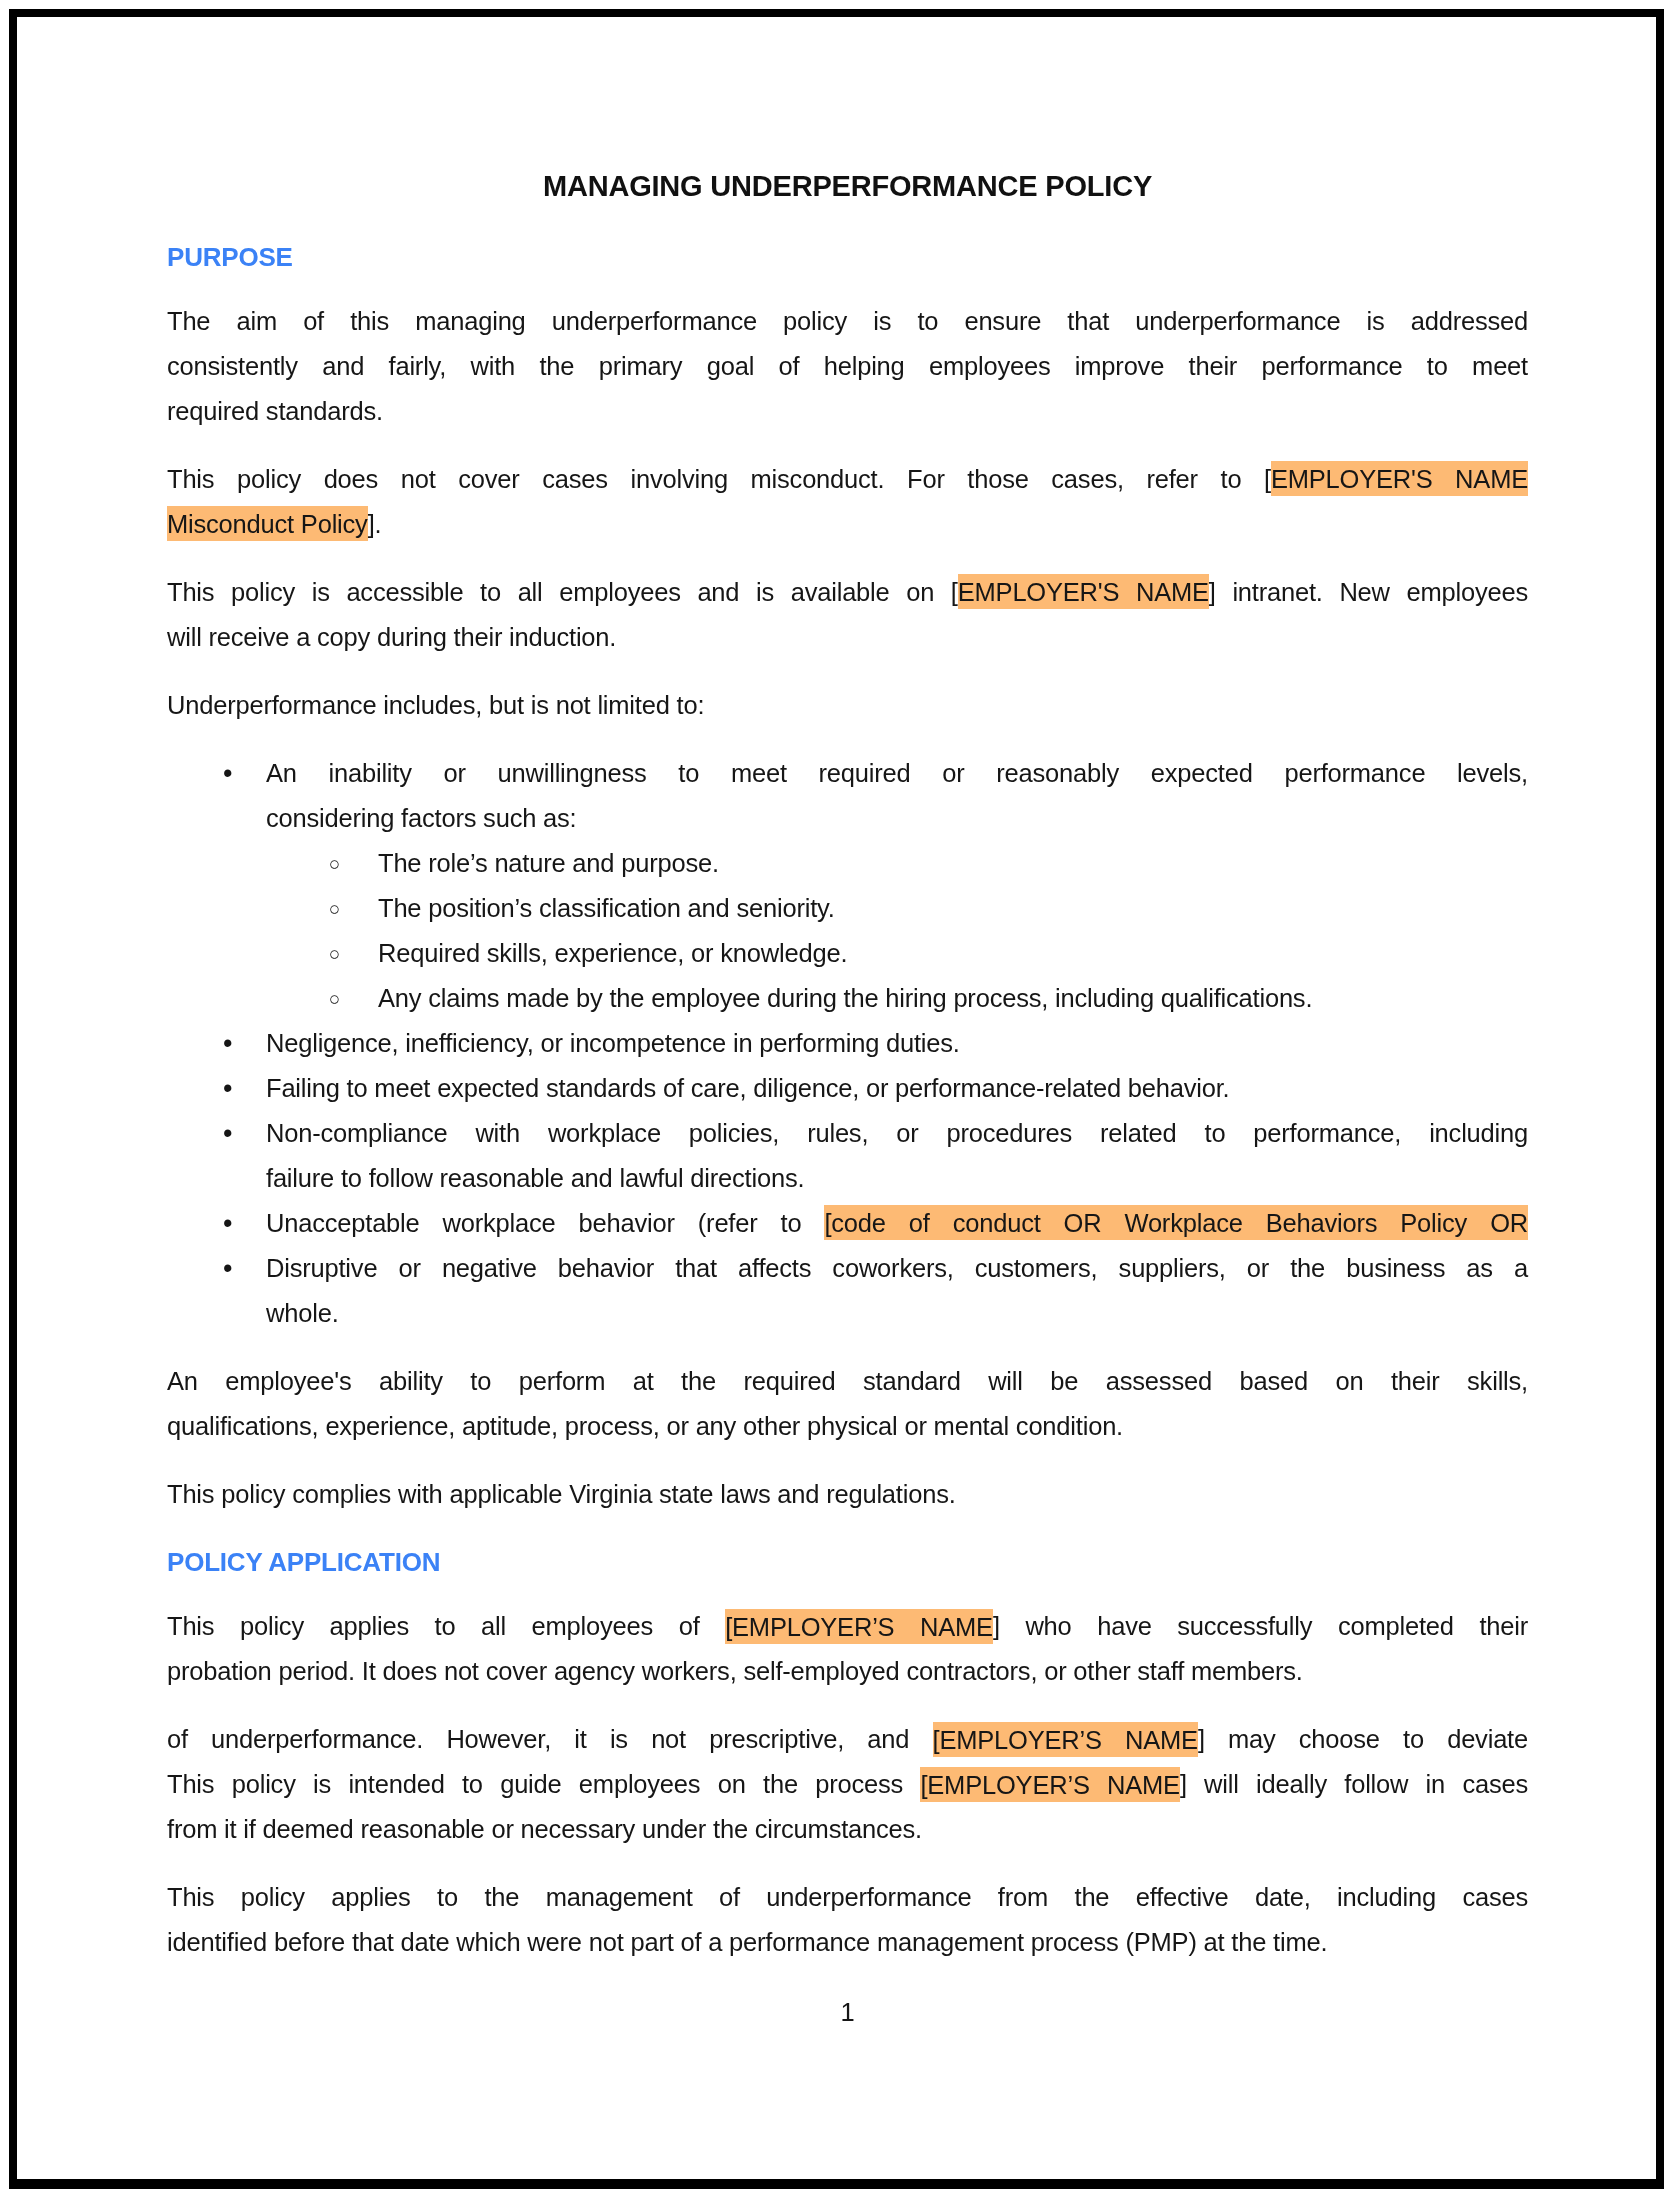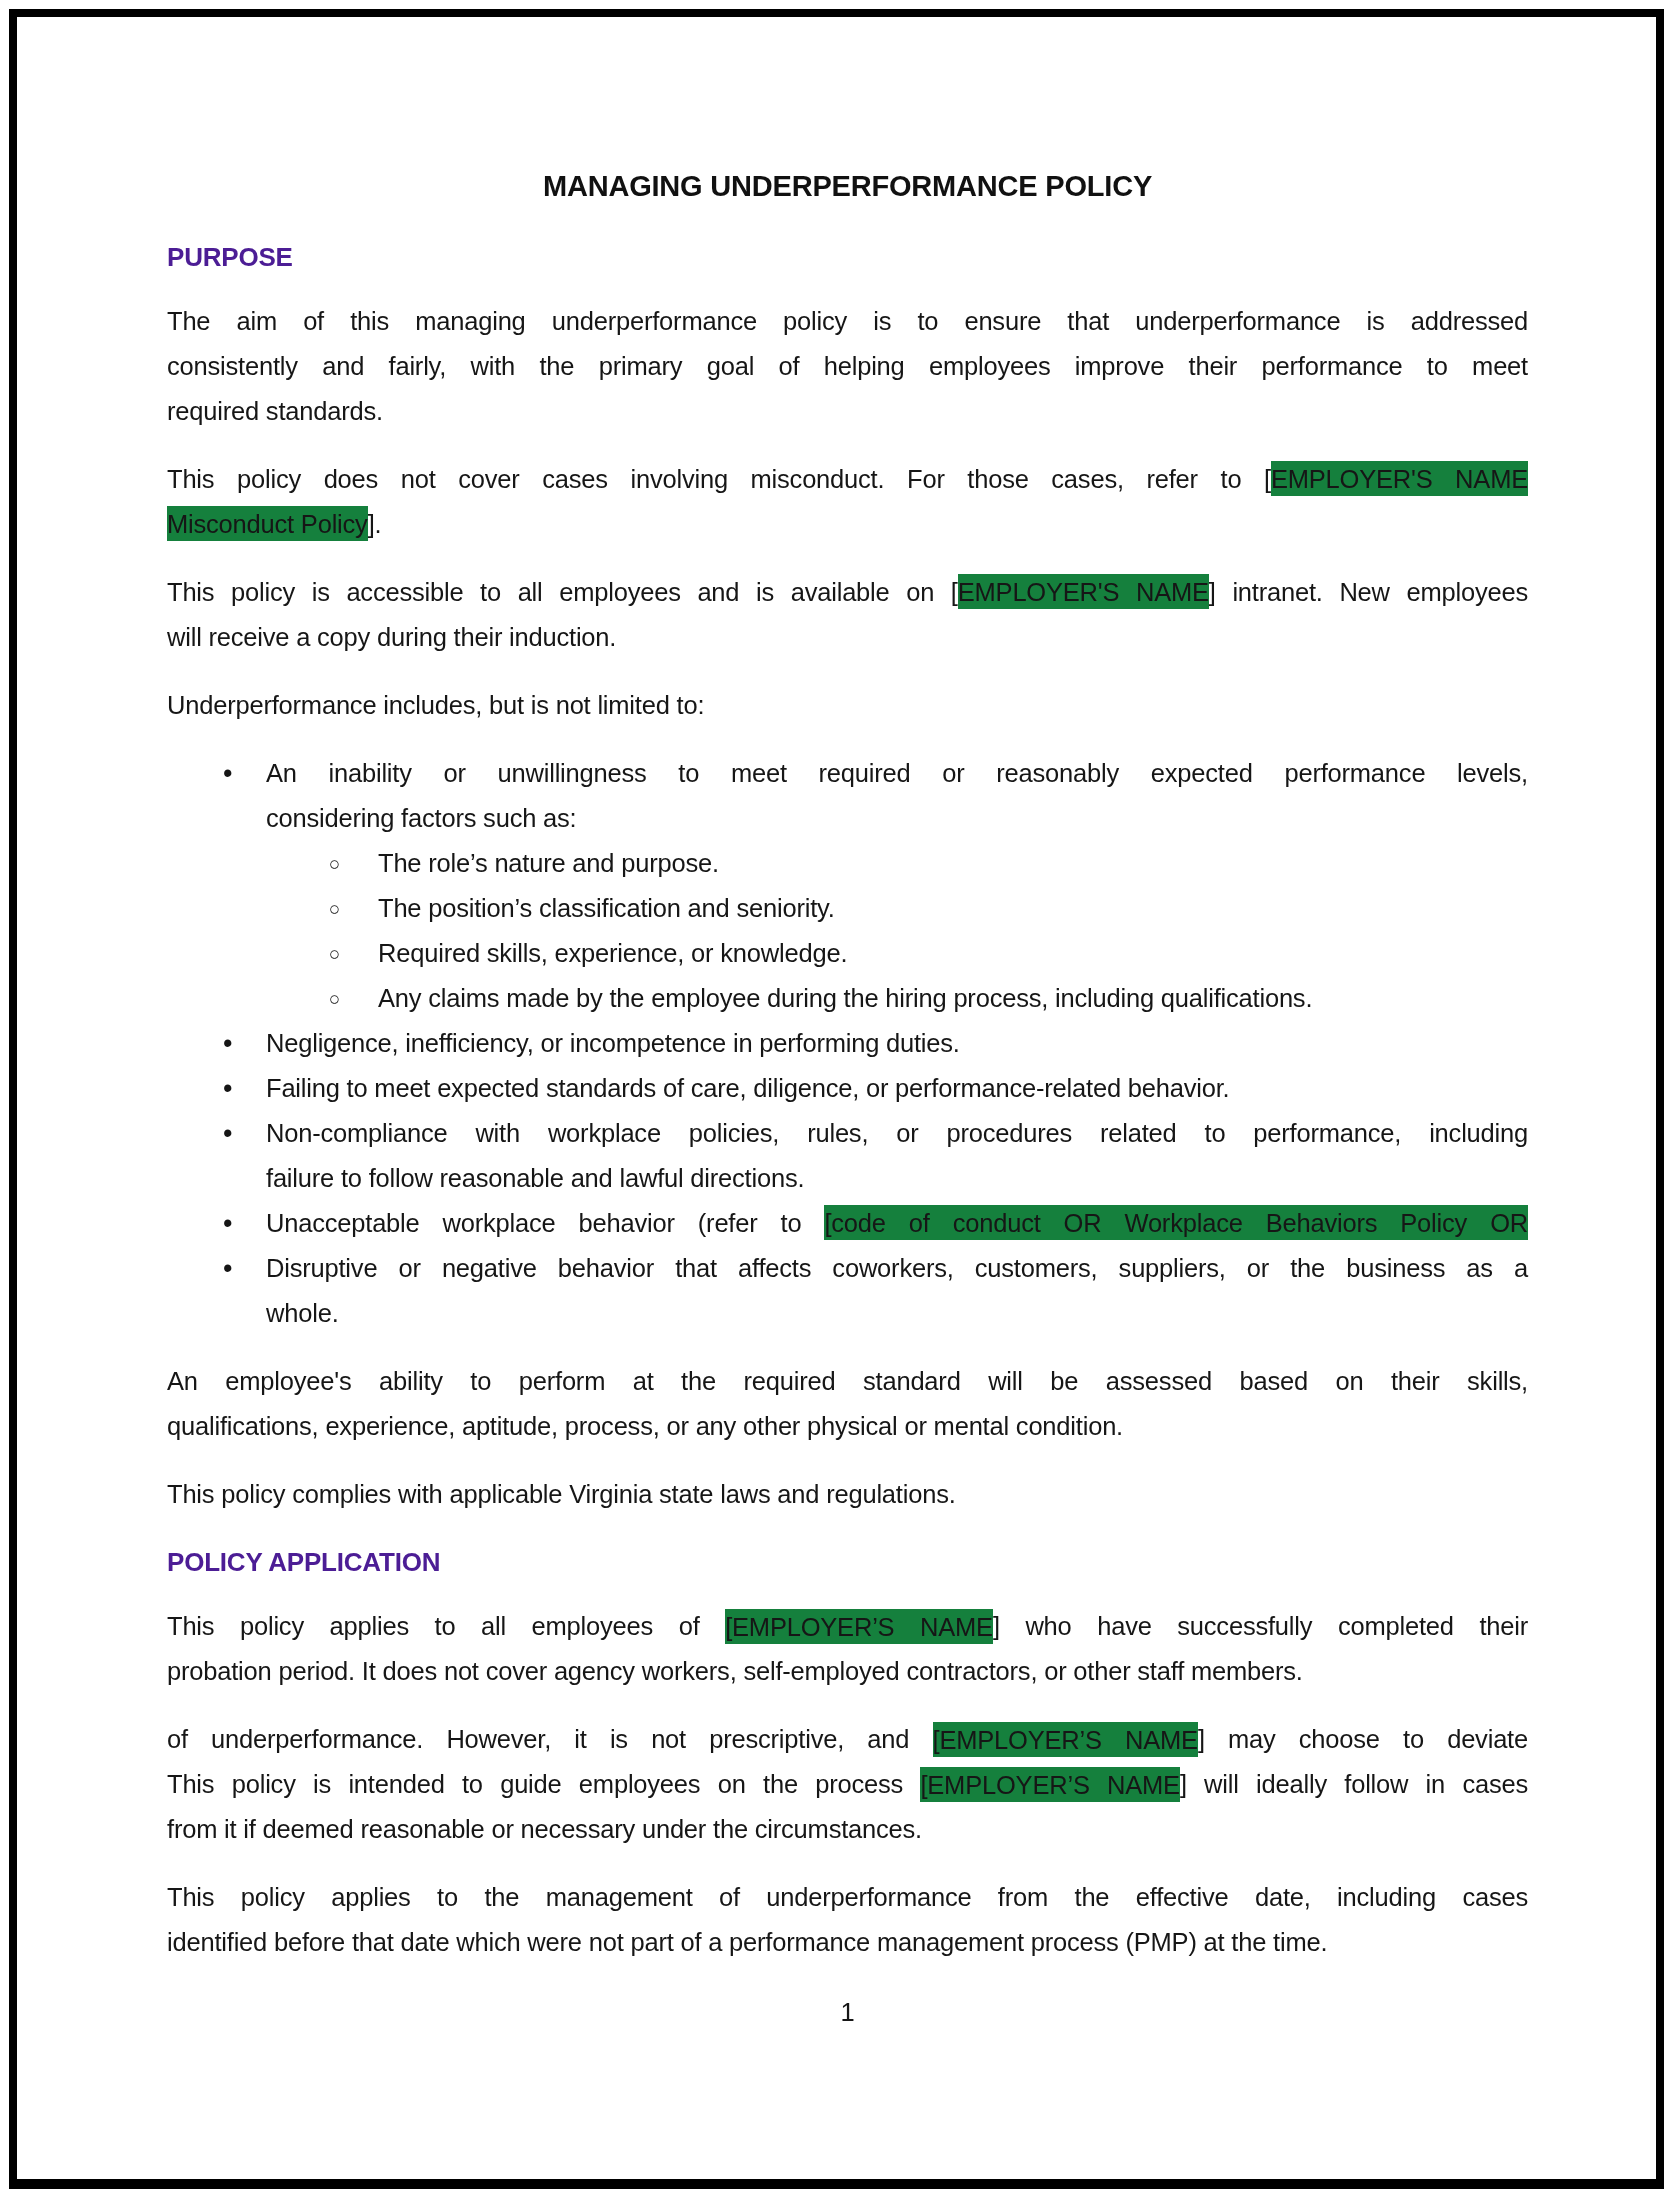--- a/index.html
+++ b/index.html
@@ -31,36 +31,36 @@
     text-align:center;
     margin-bottom:25.5px;
     line-height:45px;
     color:#111111;
   }
   .doc-heading{
     font-size:26px;
     font-weight:bold;
     margin-bottom:19.3px;
     line-height:45px;
-    color:#4c1d95;
+    color:#3b82f6;
   }
   .para{margin:0 0 23px 0;}
   .bullets{margin:3.5px 0 23px 0;}
   .line{min-height:45px;}
   .line.just{
     text-align:justify;
     text-align-last:justify;
     text-justify:inter-word;
   }
   .ind1{padding-left:99px;position:relative;}
   .ind2{padding-left:211px;position:relative;}
   .glyph{position:absolute;top:0;}
   .g1{left:56px;font-size:27px;}
   .g2{left:162px;font-size:18.4px;}
-  .hl{background:#15803d;padding:3.5px 0;}
+  .hl{background:#fdba74;padding:3.5px 0;}
   .page-number{
     text-align:center;
     margin-top:24.6px;
     font-size:25.5px;
   }
 </style>
 </head>
 <body>
 
 <div class="page">

